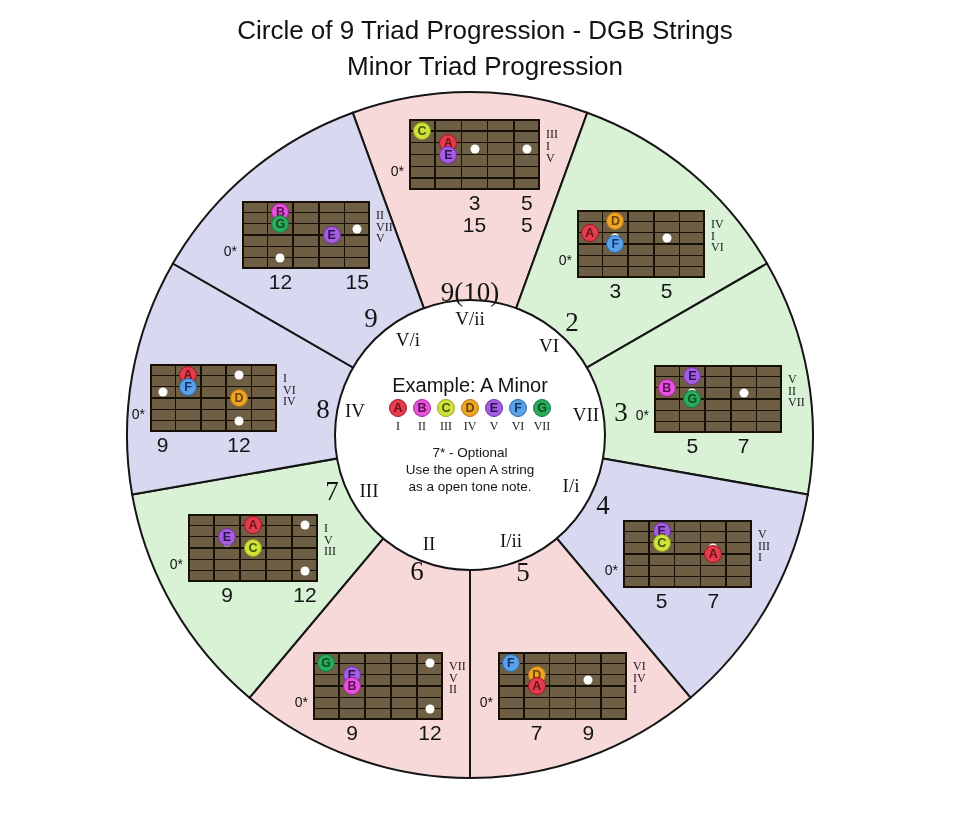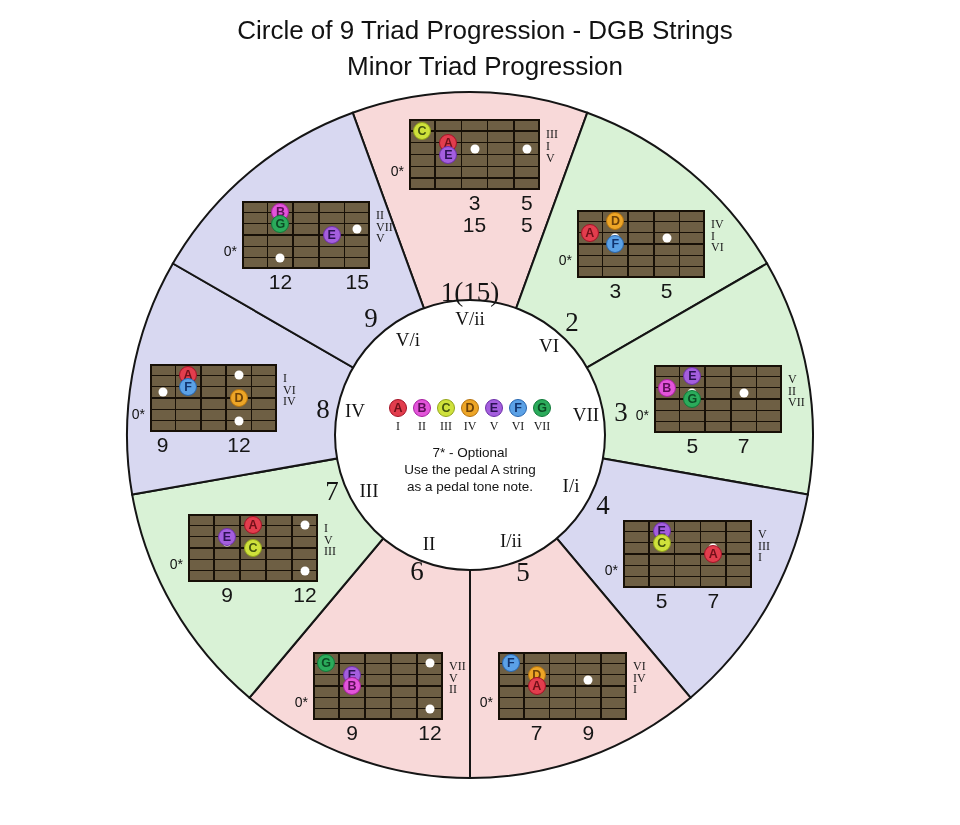--- a/index.html
+++ b/index.html
@@ -50,23 +50,24 @@
       <path d="M470,435 L690.5,697.7 A343,343 0 0 1 470,778 Z" fill="#f8d9d9"></path>
       <path d="M470,435 L470,778 A343,343 0 0 1 249.5,697.7 Z" fill="#f8d9d9"></path>
       <path d="M470,435 L249.5,697.7 A343,343 0 0 1 132.2,494.6 Z" fill="#d9f2d6"></path>
       <path d="M470,435 L132.2,494.6 A343,343 0 0 1 172.9,263.5 Z" fill="#d8d8f1"></path>
       <path d="M470,435 L172.9,263.5 A343,343 0 0 1 352.7,112.7 Z" fill="#d8d8f1"></path>
       <circle cx="470" cy="435" r="135" fill="#ffffff"></circle>
     </g>
   </svg>
 
   <div id="overlay">
+    <div class="chead" style="left:470px;top:385px;">Example: A Minor</div>
     <div class="cfoot" style="left:470px;top:452px;">7* - Optional</div>
-    <div class="cfoot" style="left:470px;top:469px;">Use the pedal A string</div>
-    <div class="cfoot" style="left:470px;top:486px;">as a pedal tone note.</div>
+    <div class="cfoot" style="left:470px;top:469px;">Use the open A string</div>
+    <div class="cfoot" style="left:470px;top:486px;">as a open tone note.</div>
   <div class="board" style="left: 409px; top: 119px; width: 131px; height: 71px;">
         <div class="vline" style="left: 23.4px;"></div>
         <div class="vline" style="left: 49.6px;"></div>
         <div class="vline" style="left: 75.8px;"></div>
         <div class="vline" style="left: 102px;"></div>
         <div class="hline" style="top: 9.03333px;"></div>
         <div class="hline" style="top: 20.8667px;"></div>
         <div class="hline" style="top: 32.7px;"></div>
         <div class="hline" style="top: 44.5333px;"></div>
         <div class="hline" style="top: 56.3667px;"></div>
@@ -81,21 +82,21 @@
       <div class="broman" style="left: 546px; top: 145.667px;">I</div>
       <div class="broman" style="left: 546px; top: 157.5px;">V</div>
       <div class="fretnum" style="left: 474.5px; top: 192px;">
         <div>3</div>
         <div>15</div>
       </div>
       <div class="fretnum" style="left: 526.9px; top: 192px;">
         <div>5</div>
         <div>5</div>
       </div>
-      <div class="secnum" style="left: 470px; top: 292px;">1(15)</div>
+      <div class="secnum" style="left: 470px; top: 292px;">9(10)</div>
       <div class="innerlab" style="left: 470px; top: 319px;">V/ii</div>
       <div class="board" style="left: 577px; top: 210px; width: 128px; height: 68px;">
         <div class="vline" style="left: 22.8px;"></div>
         <div class="vline" style="left: 48.4px;"></div>
         <div class="vline" style="left: 74px;"></div>
         <div class="vline" style="left: 99.6px;"></div>
         <div class="hline" style="top: 8.53333px;"></div>
         <div class="hline" style="top: 19.8667px;"></div>
         <div class="hline" style="top: 31.2px;"></div>
         <div class="hline" style="top: 42.5333px;"></div>

